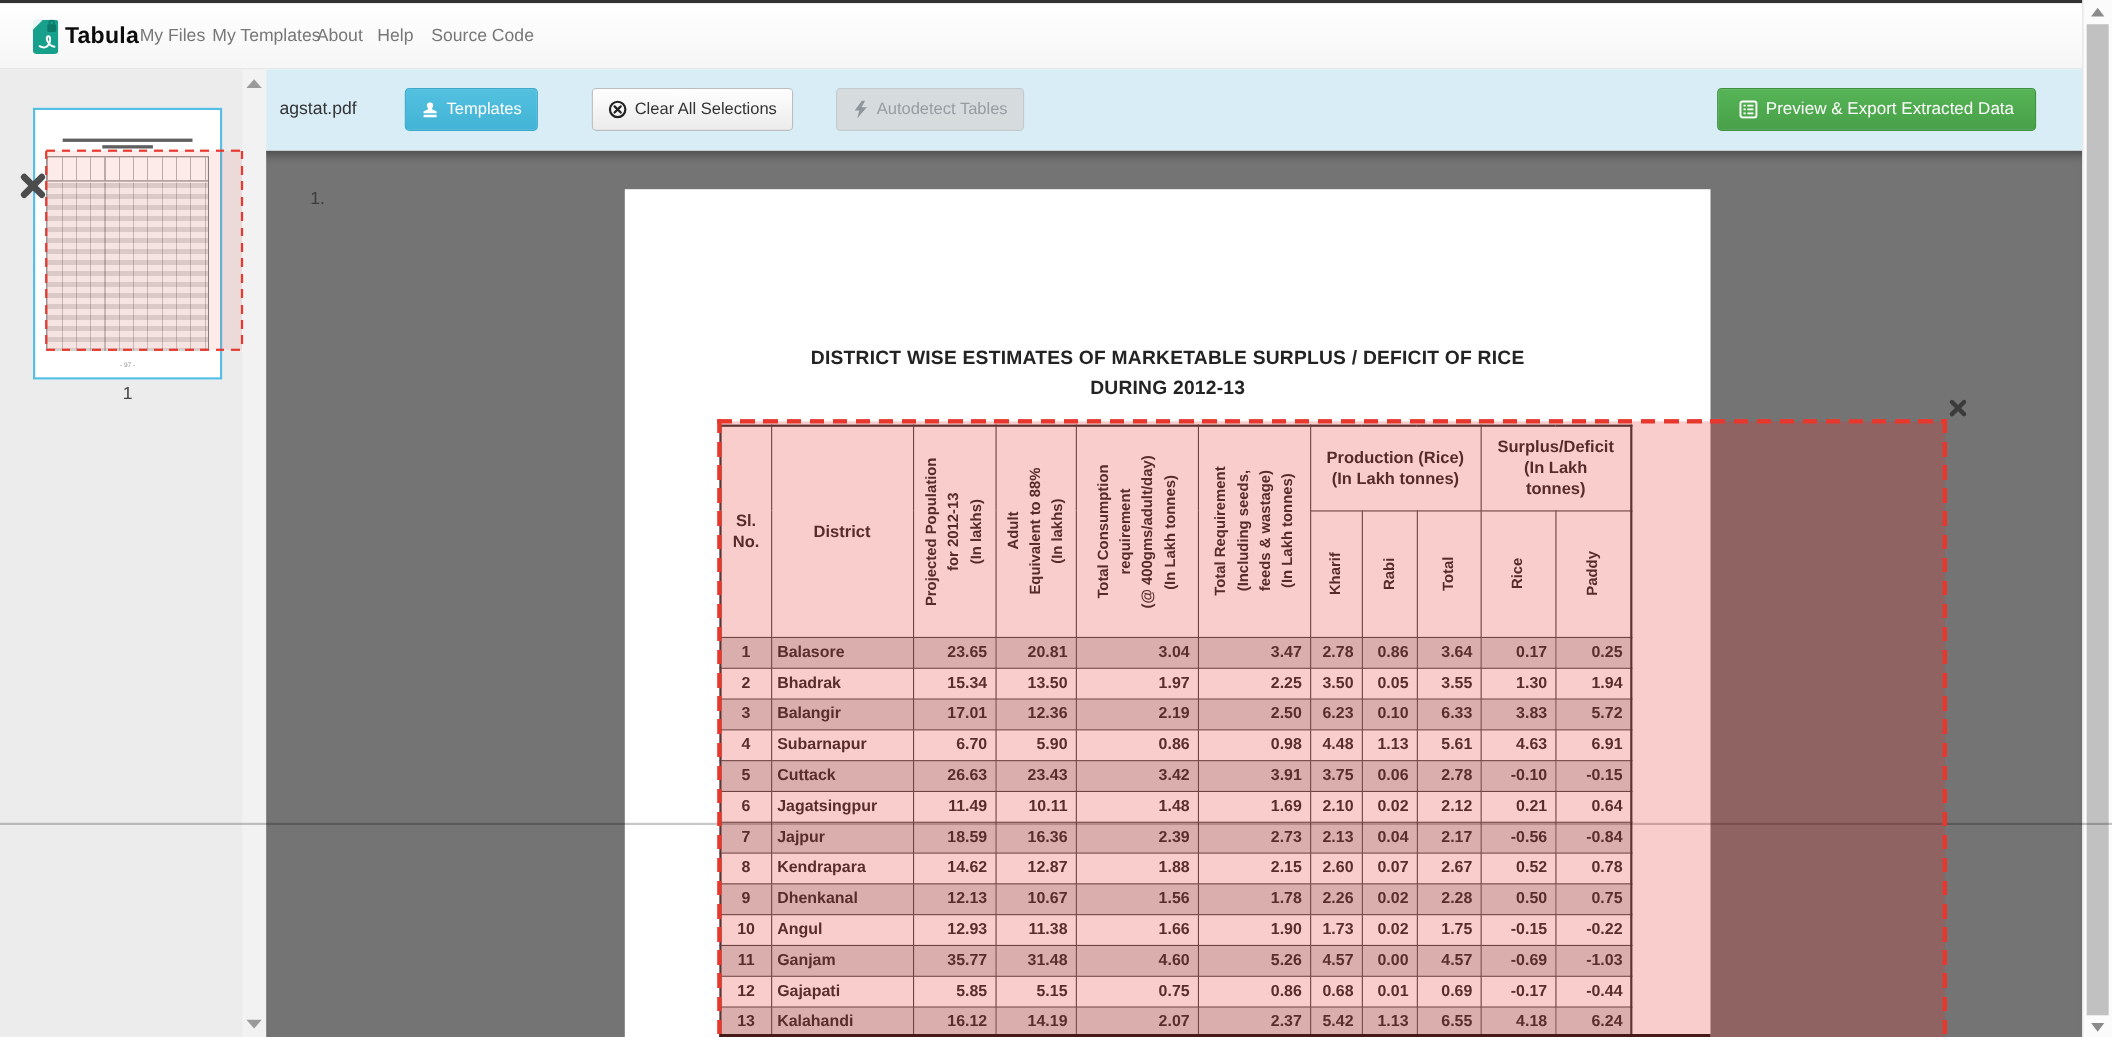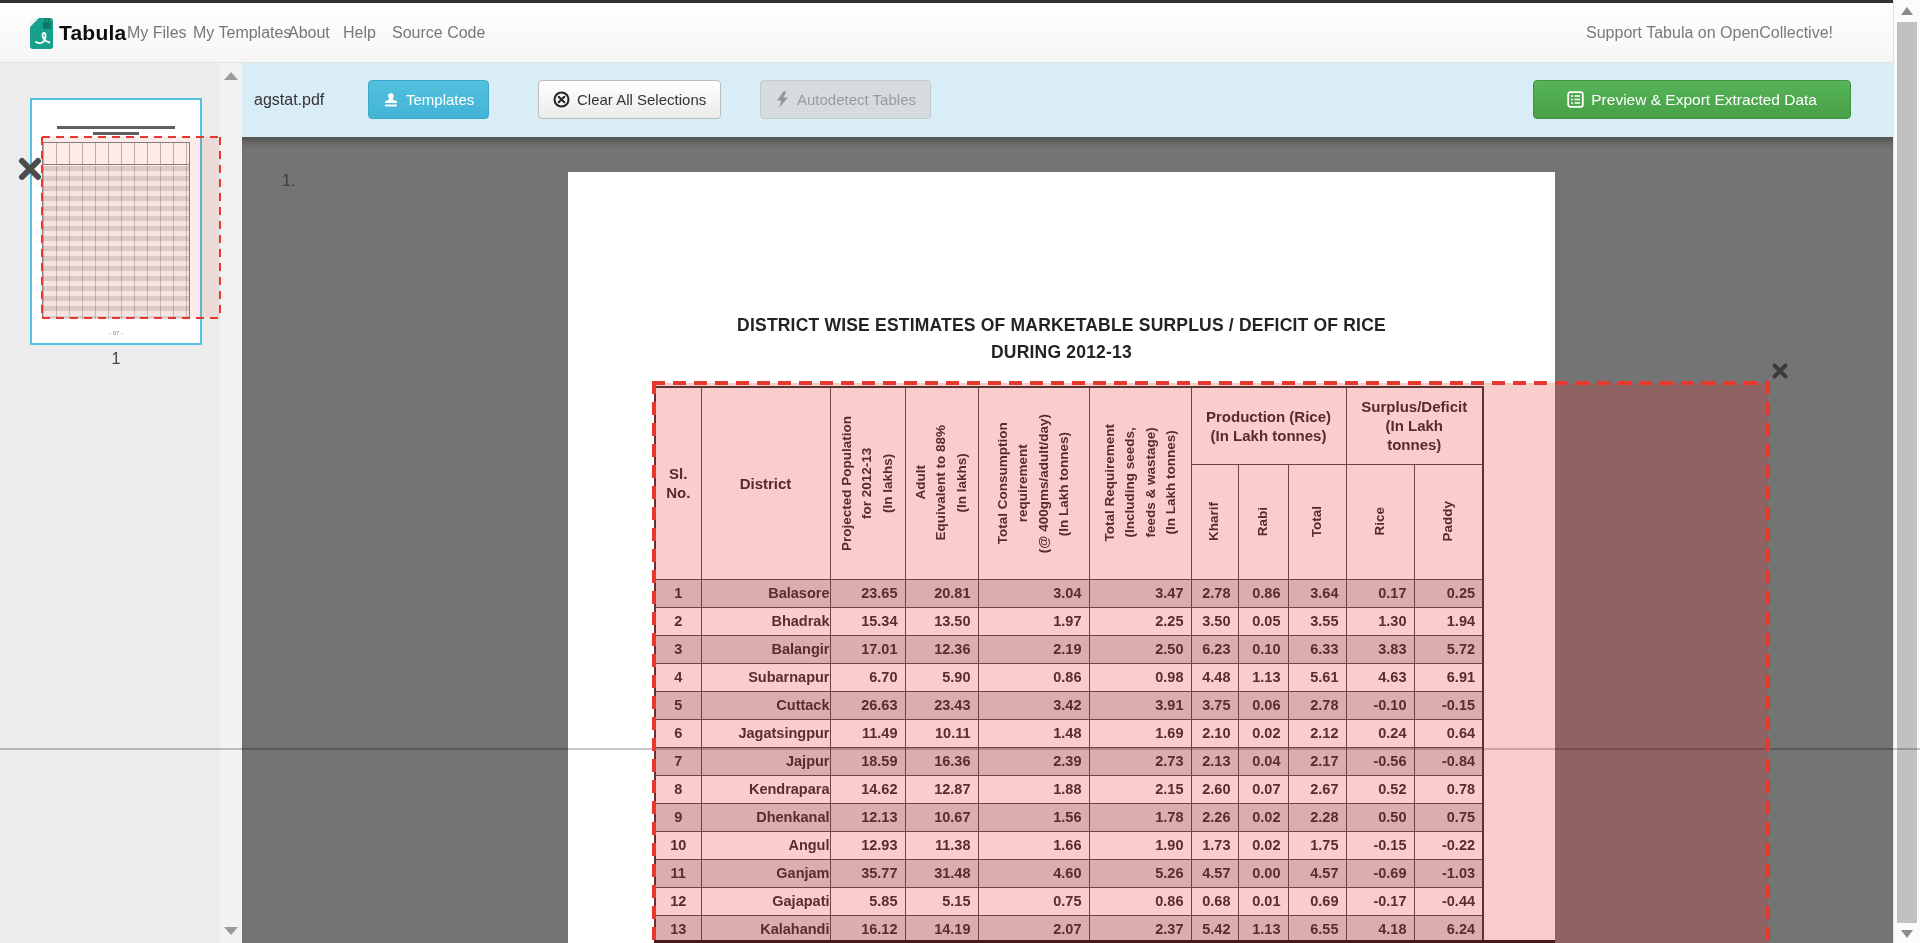--- a/index.html
+++ b/index.html
@@ -20,21 +20,21 @@
   #nav-support { position:absolute; right:60px; top:0; height:60px; display:flex; align-items:center; font-size:16px; color:#7a7a7a; cursor:pointer; }
 
   
   #toolbar { position:absolute; left:242px; top:63px; width:1651px; height:74px; background:#d9edf7; }
   #filename { position:absolute; left:12px; top:0; height:74px; display:flex; align-items:center; font-size:16px; color:#333; }
   .btn { position:absolute; top:17px; height:39px; display:inline-flex; align-items:center; gap:7px;
          padding:0 14px; border-radius:4px; font-size:15px; cursor:pointer; border:1px solid transparent; white-space:nowrap; }
   #btn-templates { left:126px; background:linear-gradient(#53c0df,#43b4d6); border-color:#39a9cc; color:#fff; }
   #btn-clear { left:296px; background:linear-gradient(#ffffff,#ebebeb); border-color:#bdbdbd; color:#333; }
   #btn-autodetect { left:518px; background:#d6dbde; border-color:#c3c9cc; color:#969da1; cursor:default; }
-  #btn-export { right:42px; background:linear-gradient(#56b456,#48a048); border-color:#3f923f; color:#fff; padding:0 33px; font-size:15.5px; }
+  #btn-export { right:42px; background:linear-gradient(#56b456,#48a048); border-color:#3f923f; color:#fff; padding:0 19px; font-size:15.5px; }
 
   
   #sidebar { position:absolute; left:0; top:63px; width:242px; height:880px; background:#ececec; }
   #side-scroll { position:absolute; right:0; top:0; width:22px; height:880px; background:#f2f2f2; }
   .tri-up { width:0; height:0; border-left:7px solid transparent; border-right:7px solid transparent; border-bottom:8px solid #9a9a9a; }
   .tri-down { width:0; height:0; border-left:7px solid transparent; border-right:7px solid transparent; border-top:8px solid #9a9a9a; }
   #side-up { position:absolute; right:4px; top:9px; cursor:pointer; }
   #side-down { position:absolute; right:4px; bottom:8px; cursor:pointer; }
   #thumb-close { position:absolute; left:16px; top:92px; z-index:6; cursor:pointer; }
   #thumbnail { position:absolute; left:30px; top:35px; width:172px; height:247px; background:#fff;
@@ -72,21 +72,21 @@
   #pdf-table tr.h1 { height:77px; } #pdf-table tr.h2 { height:115px; }
   #pdf-table th { font-weight:bold; color:#2b2b2b; text-align:center; vertical-align:middle; white-space:pre-line; }
   .th-plain { font-size:15px; line-height:19px; }
   .th-group { font-size:15px; line-height:19px; }
   .vtext { margin:0 auto; writing-mode:vertical-rl; transform:rotate(180deg);
            white-space:pre-line; font-size:13.5px; line-height:1.5; text-align:center; }
   #pdf-table tbody tr { height:28px; }
   #pdf-table tbody tr:nth-child(odd) td { background:#d7d7d7; }
   #pdf-table td { font-size:14.5px; font-weight:bold; color:#2d2d2d; }
   td.c-sl { text-align:center; }
-  td.c-district { text-align:right; padding-left:5px; }
+  td.c-district { text-align:left; padding-left:5px; }
   td.c-num { text-align:right; padding-right:7px; }
   #table-bottom-line { position:absolute; left:86px; top:768px; width:901px; height:3px; background:#151515; }
 
   
   #selection { position:absolute; left:412px; top:246px; width:1114px; height:566px;
                background:rgba(232,48,42,.24); z-index:5; cursor:move; }
   #selection .dh { height:4px; background:repeating-linear-gradient(90deg,#e8382e 0 13px, transparent 13px 21px); left:-2px; width:calc(100% + 4px); }
   #selection .dv { width:4px;  background:repeating-linear-gradient(180deg,#e8382e 0 13px, transparent 13px 21px); top:-2px; height:calc(100% + 4px); }
   #sel-close { position:absolute; left:1528px; top:224px; z-index:6; cursor:pointer; }
 
@@ -113,21 +113,20 @@
         <path d="M15 4 v-1.5 a2 2 0 0 1 4 0 V4" stroke="#0d7a68" stroke-width="1.6" fill="none"></path>
         <path d="M6 24 c4 2.5 9 1 9.5 -6 c.3 -4 -3 -4 -3 -1 c0 3 3 7 7 7.5" stroke="#fff" stroke-width="1.8" fill="none" stroke-linecap="round"></path>
       </svg>
       <span class="brand-text">Tabula</span>
     </div>
     <div class="nav-link" id="nav-myfiles">My Files</div>
     <div class="nav-link" id="nav-mytemplates">My Templates</div>
     <div class="nav-link" id="nav-about">About</div>
     <div class="nav-link" id="nav-help">Help</div>
     <div class="nav-link" id="nav-source">Source Code</div>
-    <div id="nav-support">Support Tabula on OpenCollective!</div>
   </div>
 
   <div id="toolbar">
     <div id="filename">agstat.pdf</div>
 
     <button class="btn" id="btn-templates">
       <svg width="16" height="16" viewBox="0 0 16 16">
         <path d="M8 1.2a2.8 2.8 0 0 1 2.8 2.8c0 1.6-1.1 2.2-1.1 3.4h0.1l4.2 1.9v1.6H2V9.3l4.2-1.9c0-1.2-1.1-1.8-1.1-3.4A2.8 2.8 0 0 1 8 1.2z" fill="#fff"></path>
         <rect x="2" y="12.4" width="12" height="2.2" rx="0.8" fill="#fff"></rect>
       </svg>
@@ -314,21 +313,21 @@
             <tr>
               <td class="c-sl">6</td>
               <td class="c-district">Jagatsingpur</td>
               <td class="c-num">11.49</td>
               <td class="c-num">10.11</td>
               <td class="c-num">1.48</td>
               <td class="c-num">1.69</td>
               <td class="c-num">2.10</td>
               <td class="c-num">0.02</td>
               <td class="c-num">2.12</td>
-              <td class="c-num">0.24</td>
+              <td class="c-num">0.21</td>
               <td class="c-num">0.64</td>
             </tr>
             <tr>
               <td class="c-sl">7</td>
               <td class="c-district">Jajpur</td>
               <td class="c-num">18.59</td>
               <td class="c-num">16.36</td>
               <td class="c-num">2.39</td>
               <td class="c-num">2.73</td>
               <td class="c-num">2.13</td>

